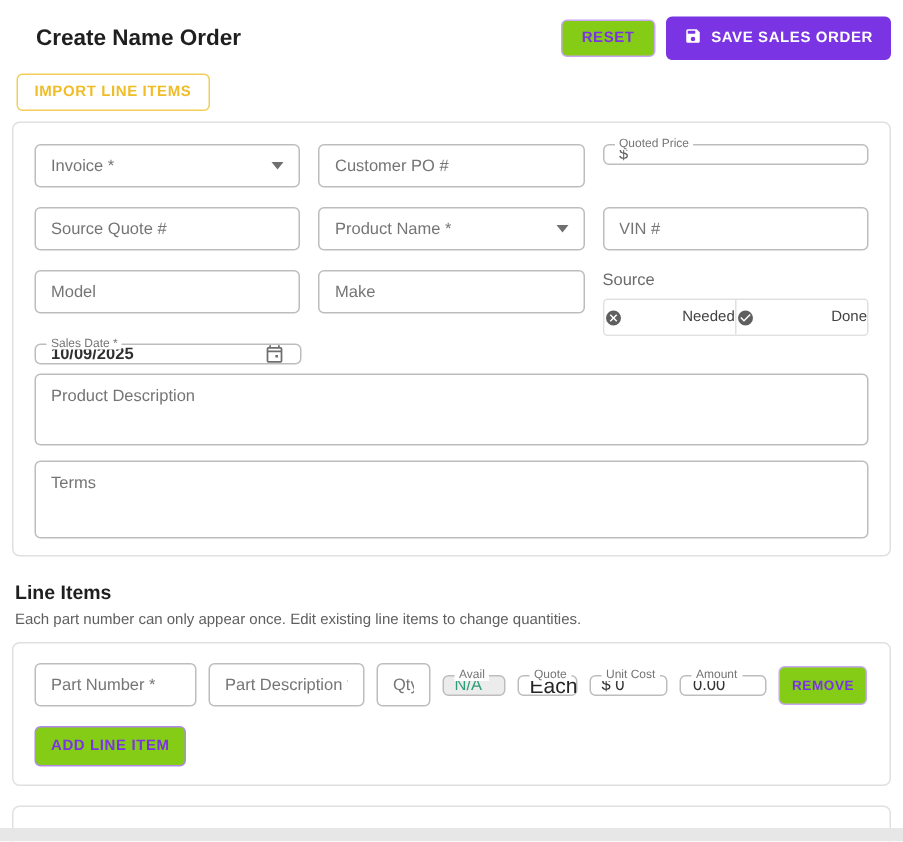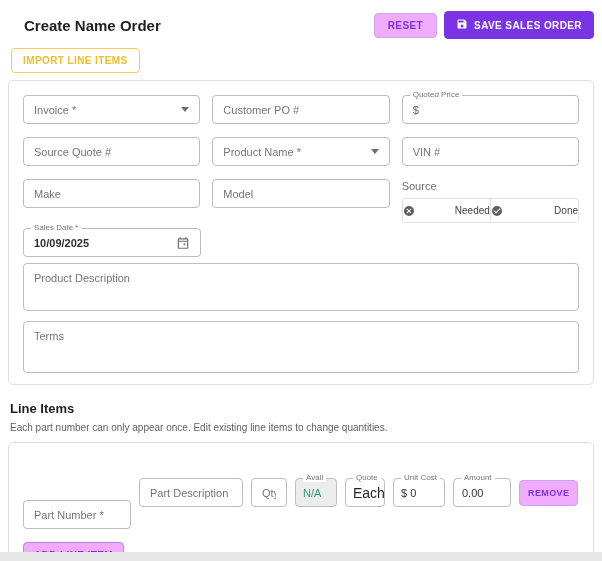--- a/index.html
+++ b/index.html
@@ -5,21 +5,21 @@
   * { margin:0; padding:0; box-sizing:border-box; }
   html,body { width:602px; height:561px; background:#fff; overflow:hidden;
     font-family:"Liberation Sans", sans-serif; color:#212121; position:relative; }
 
   
   .header { display:flex; justify-content:space-between; align-items:center;
     padding:11px 8px 0 24px; }
   .page-title { font-size:15px; font-weight:bold; color:#1f1f1f; }
   .header-actions { display:flex; gap:7px; align-items:center; }
   .btn { border-radius:4px; font-size:10px; font-weight:bold; letter-spacing:.4px;
-    cursor:pointer; background:#f0abfc; font-family:"Liberation Sans", sans-serif; }
+    cursor:pointer; background:#84cc16; font-family:"Liberation Sans", sans-serif; }
   .btn-reset { color:#7b34e3; border:1px solid #c9a7f2; padding:6px 13px; }
   .btn-save { color:#fff; background:#7b34e3; border:1px solid #7b34e3;
     padding:6px 11px; display:flex; align-items:center; gap:6px; }
   .btn-save svg { width:12px; height:12px; fill:#fff; }
   .import-row { padding:9px 0 0 11px; }
   .btn-import { color:#f0bd28; border:1px solid #f3cd57; padding:6px 11px; background:#fff; }
 
   
   .card { margin:7px 8px 0 8px; border:1px solid #e0e0e0; border-radius:5px;
     background:#fff; }
@@ -31,21 +31,21 @@
     padding:0 10px; font-size:11px; color:#212121; background:#fff; outline:none;
     font-family:"Liberation Sans", sans-serif; }
   .tinput::placeholder { color:#757575; opacity:1; }
   .select { height:29px; border:1px solid #bdbdbd; border-radius:4px; background:#fff;
     display:flex; align-items:center; justify-content:space-between; padding:0 10px;
     cursor:pointer; }
   .select .sel-text { font-size:11px; color:#757575; }
   .caret { width:0; height:0; border-left:4px solid transparent;
     border-right:4px solid transparent; border-top:5px solid #6f6f6f; }
 
-  .ffield { position:relative; border:1px solid #bdbdbd; border-radius:4px; height:29px;
+  .ffield { position:relative; border:1px solid #bdbdbd; border-radius:4px; height:14px;
     display:flex; align-items:center; padding:0 10px; background:#fff; }
   .flabel { position:absolute; top:-5px; left:7px; background:#fff; padding:0 3px;
     font-size:8px; color:#757575; line-height:1; white-space:nowrap; }
   .fvalue { font-size:11px; color:#616161; }
   .fvalue.dark { color:#2f2f2f; font-weight:600; }
 
   .invoice-cell { display:flex; flex-direction:column; }
   .invoice-label { font-size:11px; color:#6b6b6b; margin:1px 0 6px 0; }
   .toggle-group { display:flex; border:1px solid #e0e0e0; border-radius:3px; overflow:hidden; }
   .toggle-btn { flex:1; height:23px; background:#fff; display:flex; align-items:center;
@@ -64,21 +64,21 @@
   .tarea::placeholder { color:#757575; opacity:1; }
   .tarea.desc { height:48px; margin-top:6px; }
   .tarea.terms { height:52px; margin-top:10px; }
 
   
   .li-header { padding:16px 0 0 10px; }
   .li-title { font-size:13px; font-weight:bold; color:#1f1f1f; }
   .li-sub { font-size:10px; color:#5f5f5f; margin-top:6px; }
   .li-card { margin-top:9px; padding:13px 14px 12px 14px; }
   .li-row { display:flex; align-items:center; gap:8px; }
-  .w-pn { width:108px;margin-top:44px; } .w-pd { width:104px; } .w-qty { width:36px; }
+  .w-pn { width:108px; } .w-pd { width:104px; } .w-qty { width:36px; }
   .w-avail { width:42px; padding:0 7px;text-align:right; } .w-unit { width:40px; padding:0 7px; }
   .w-ucost { width:52px; padding:0 7px; } .w-amt { width:58px; padding:0 8px; }
   .ffield.disabled { background:#ececec; }
   .avail-val { color:#2f9e77; font-weight:400; font-size:11px; }
   .unit-val { color:#252525; font-weight:400; font-size:14px; }
   .btn-remove { color:#7b34e3; border:1px solid #c9a7f2; padding:7px 8px; font-size:9px; }
   .btn-add { color:#7b34e3; border:1px solid #b08ae8; padding:7px 10px; margin-top:13px; }
 
   
   .totals-card { margin-top:13px; padding:15px 14px; display:grid;
@@ -119,22 +119,22 @@
       <span class="fvalue">$</span>
     </div>
 
     <input class="tinput" placeholder="Source Quote #" style="">
     <div class="select">
       <span class="sel-text">Product Name *</span>
       <span class="caret"></span>
     </div>
     <input class="tinput" placeholder="VIN #" style="">
 
+    <input class="tinput" placeholder="Model" style="">
     <input class="tinput" placeholder="Make" style="">
-    <input class="tinput" placeholder="Model" style="">
     <div class="invoice-cell">
       <span class="invoice-label">Source</span>
       <div class="toggle-group">
         <button class="toggle-btn">
           <svg viewBox="0 0 24 24">
               <path d="M12 2a10 10 0 1 0 0 20 10 10 0 0 0 0-20zm5 13.59L15.59 17 12 13.41 8.41 17 7 15.59 10.59 12 7 8.41 8.41 7 12 10.59 15.59 7 17 8.41 13.41 12 17 15.59z"></path>
             </svg>
           <span>Needed</span>
         </button>
         <button class="toggle-btn">

